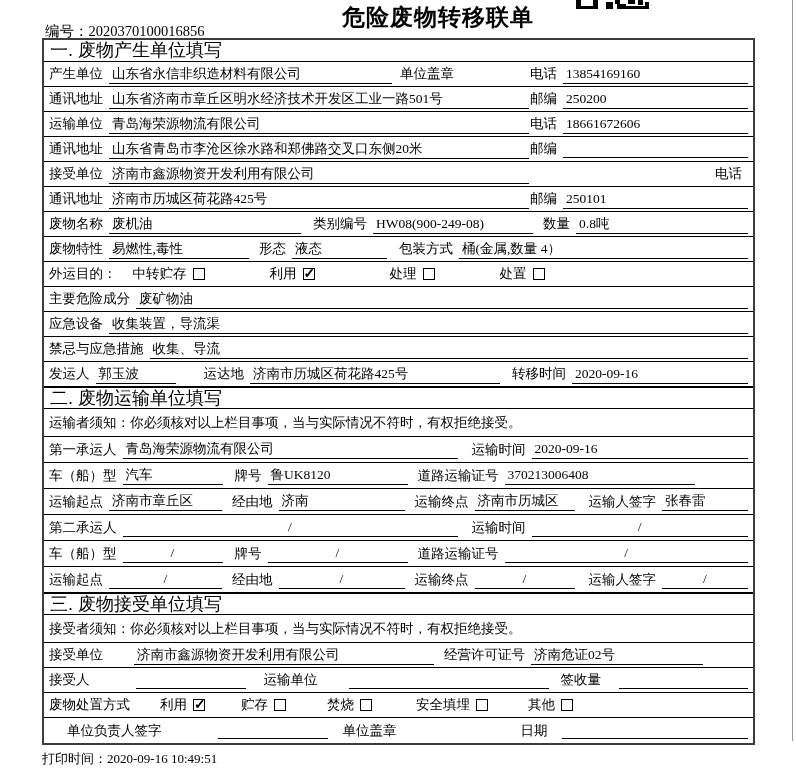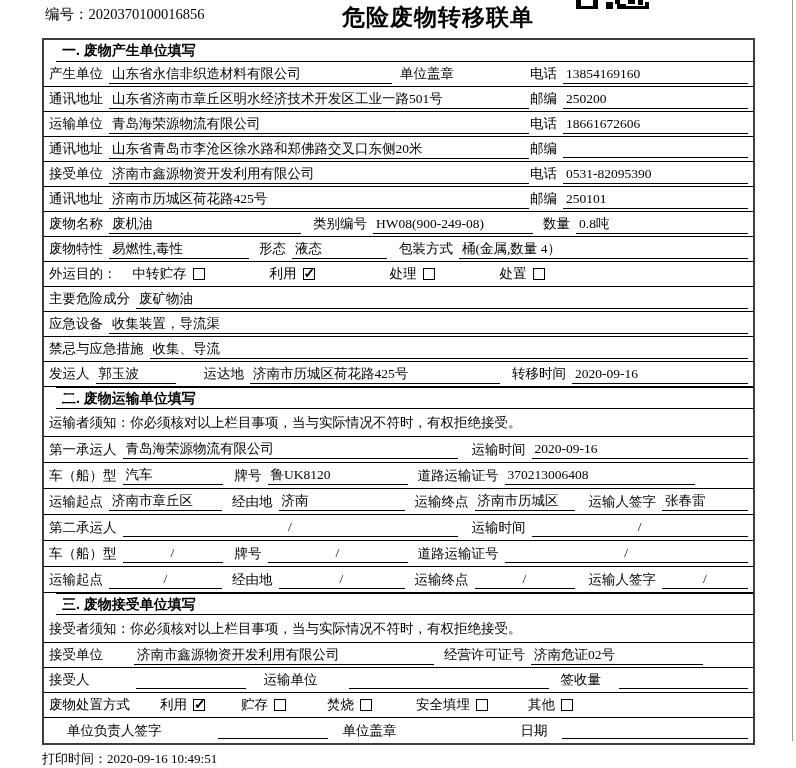--- a/index.html
+++ b/index.html
@@ -5,35 +5,34 @@
   * { margin:0; padding:0; box-sizing:border-box; }
   html,body { background:#fff; }
   .page {
     position:relative; width:796px; height:768px; background:#fff;
     font-family:"Liberation Serif", serif; color:#000; overflow:hidden;
   }
   .page-edge { position:absolute; right:3px; top:0; width:1px; height:741px; background:#9a9a9a; }
 
   
   .header { position:relative; height:38px; }
-  .serial { position:absolute; left:45px; top:5px; font-size:14.5px; white-space:nowrap; }
+  .serial { position:absolute; left:45px; top:22px; font-size:14.5px; white-space:nowrap; }
   .form-title {
     position:absolute; left:80px; top:2px; width:716px; text-align:center;
     font-family:"Liberation Sans", sans-serif; font-weight:bold; font-size:23px;
     letter-spacing:1px; white-space:nowrap;
   }
   .qr { position:absolute; right:146px; top:0; }
 
   
   .form-box { margin-left:42px; width:713px; border:2px solid #3d3d3d; background:#fff; }
   .sec-h {
     height:22px; line-height:21px; padding-left:6px;
-    font-family:"Liberation Sans", sans-serif; font-weight:bold; font-size:14px;
+    font-family:"Liberation Sans", sans-serif; font-weight:normal; font-size:18px;
     border-bottom:1.5px solid #000;
-    margin-left:12px;
   }
   .sec-h.mid { border-top:1px solid #000; }
   .row {
     display:flex; align-items:center; height:25px; padding:0 5px;
     font-size:13.5px; border-bottom:1px solid #000; white-space:nowrap;
   }
   .row.h26 { height:26px; }
   .row.notice-row { height:28px; }
   .form-box .row:last-child { border-bottom:none;padding-left:23px; }
   .lbl { white-space:nowrap; margin-right:6px; }
@@ -117,21 +116,20 @@
       <span class="grow"></span>
       <span class="lbl">邮编</span>
       <span class="val" style="width:185px"></span>
     </div>
 
     <div class="row">
       <span class="lbl">接受单位</span>
       <span class="val" style="width:420px">济南市鑫源物资开发利用有限公司</span>
       <span class="grow"></span>
       <span class="lbl">电话</span>
-      <span class="val" style="width:185px">0531-82095390</span>
     </div>
 
     <div class="row">
       <span class="lbl">通讯地址</span>
       <span class="val" style="width:420px">济南市历城区荷花路425号</span>
       <span class="grow"></span>
       <span class="lbl">邮编</span>
       <span class="val" style="width:185px">250101</span>
     </div>
 

